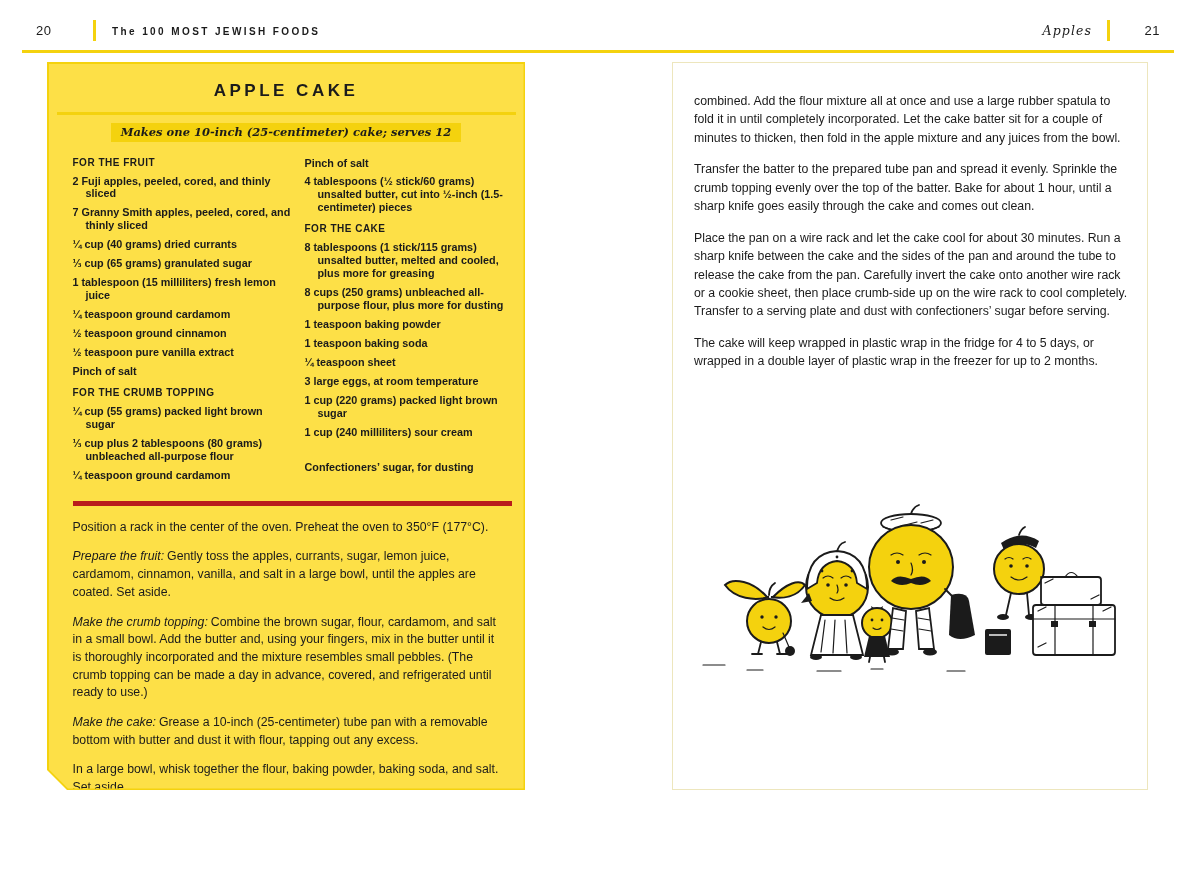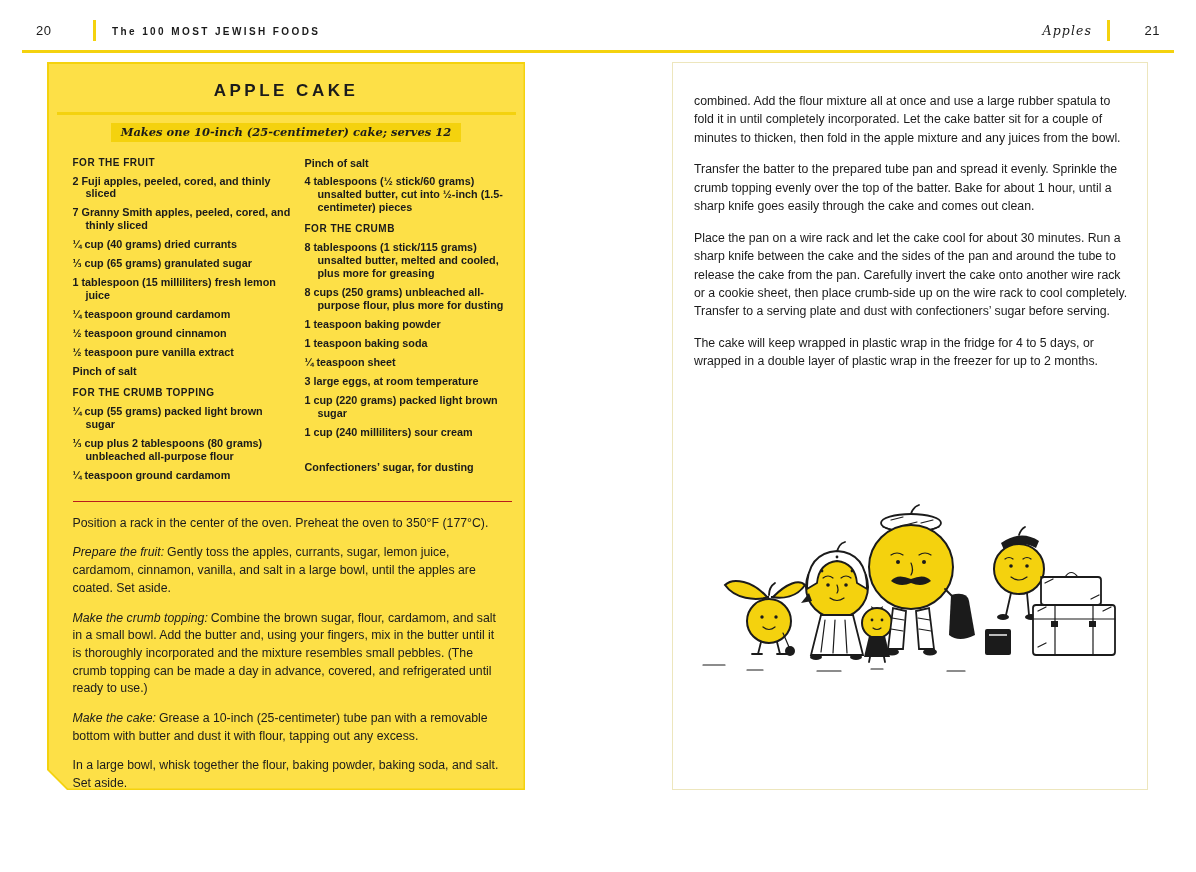--- a/index.html
+++ b/index.html
@@ -37,21 +37,21 @@
   }
   .recipe-title{text-align:center;font-size:17px;letter-spacing:3.5px;font-weight:bold;}
   .title-rule{height:3px;background:var(--accent);margin:11px 8px 0;}
   .yield-row{text-align:center;margin-top:7px;}
   .yield{
     display:inline-block;background:var(--accent);
     font-family:"DejaVu Serif",serif;font-style:italic;font-weight:bold;
     font-size:11.5px;padding:2px 10px 3px;
   }
 
-  .cols{display:flex;gap:12px;margin:15px 12px 0 24px;padding-bottom:13px;border-bottom:1px solid #b91c1c;}
+  .cols{display:flex;gap:12px;margin:15px 12px 0 24px;padding-bottom:13px;border-bottom:5px solid #b91c1c;}
   .col{flex:1;min-width:0;}
   .col.first{flex:0 0 220px;}
   .ing-h{font-size:10px;font-weight:bold;letter-spacing:.5px;margin:9px 0 7px;}
   .col .ing-h:first-child{margin-top:0;}
   .ing{font-size:10.8px;font-weight:bold;line-height:1.2;margin-bottom:6px;padding-left:13px;text-indent:-13px;}
   .ing.gap{margin-top:22px;}
 
   .method{margin:13px 18px 0 24px;font-size:12.3px;line-height:1.44;}
   .method p{margin-bottom:12px;}
   .lead{font-style:italic;}
@@ -105,21 +105,21 @@
         <div class="ing">½ teaspoon pure vanilla extract</div>
         <div class="ing">Pinch of salt</div>
         <div class="ing-h">FOR THE CRUMB TOPPING</div>
         <div class="ing">¼ cup (55 grams) packed light brown sugar</div>
         <div class="ing">⅓ cup plus 2 tablespoons (80 grams) unbleached all-purpose flour</div>
         <div class="ing">¼ teaspoon ground cardamom</div>
       </div>
       <div class="col">
         <div class="ing">Pinch of salt</div>
         <div class="ing">4 tablespoons (½ stick/60 grams) unsalted butter, cut into ½-inch (1.5-centimeter) pieces</div>
-        <div class="ing-h">FOR THE CRUMB</div>
+        <div class="ing-h">FOR THE CAKE</div>
         <div class="ing">8 tablespoons (1 stick/115 grams) unsalted butter, melted and cooled, plus more for greasing</div>
         <div class="ing">8 cups (250 grams) unbleached all-purpose flour, plus more for dusting</div>
         <div class="ing">1 teaspoon baking powder</div>
         <div class="ing">1 teaspoon baking soda</div>
         <div class="ing">¼ teaspoon sheet</div>
         <div class="ing">3 large eggs, at room temperature</div>
         <div class="ing">1 cup (220 grams) packed light brown sugar</div>
         <div class="ing">1 cup (240 milliliters) sour cream</div>
         <div class="ing gap">Confectioners’ sugar, for dusting</div>
       </div>

